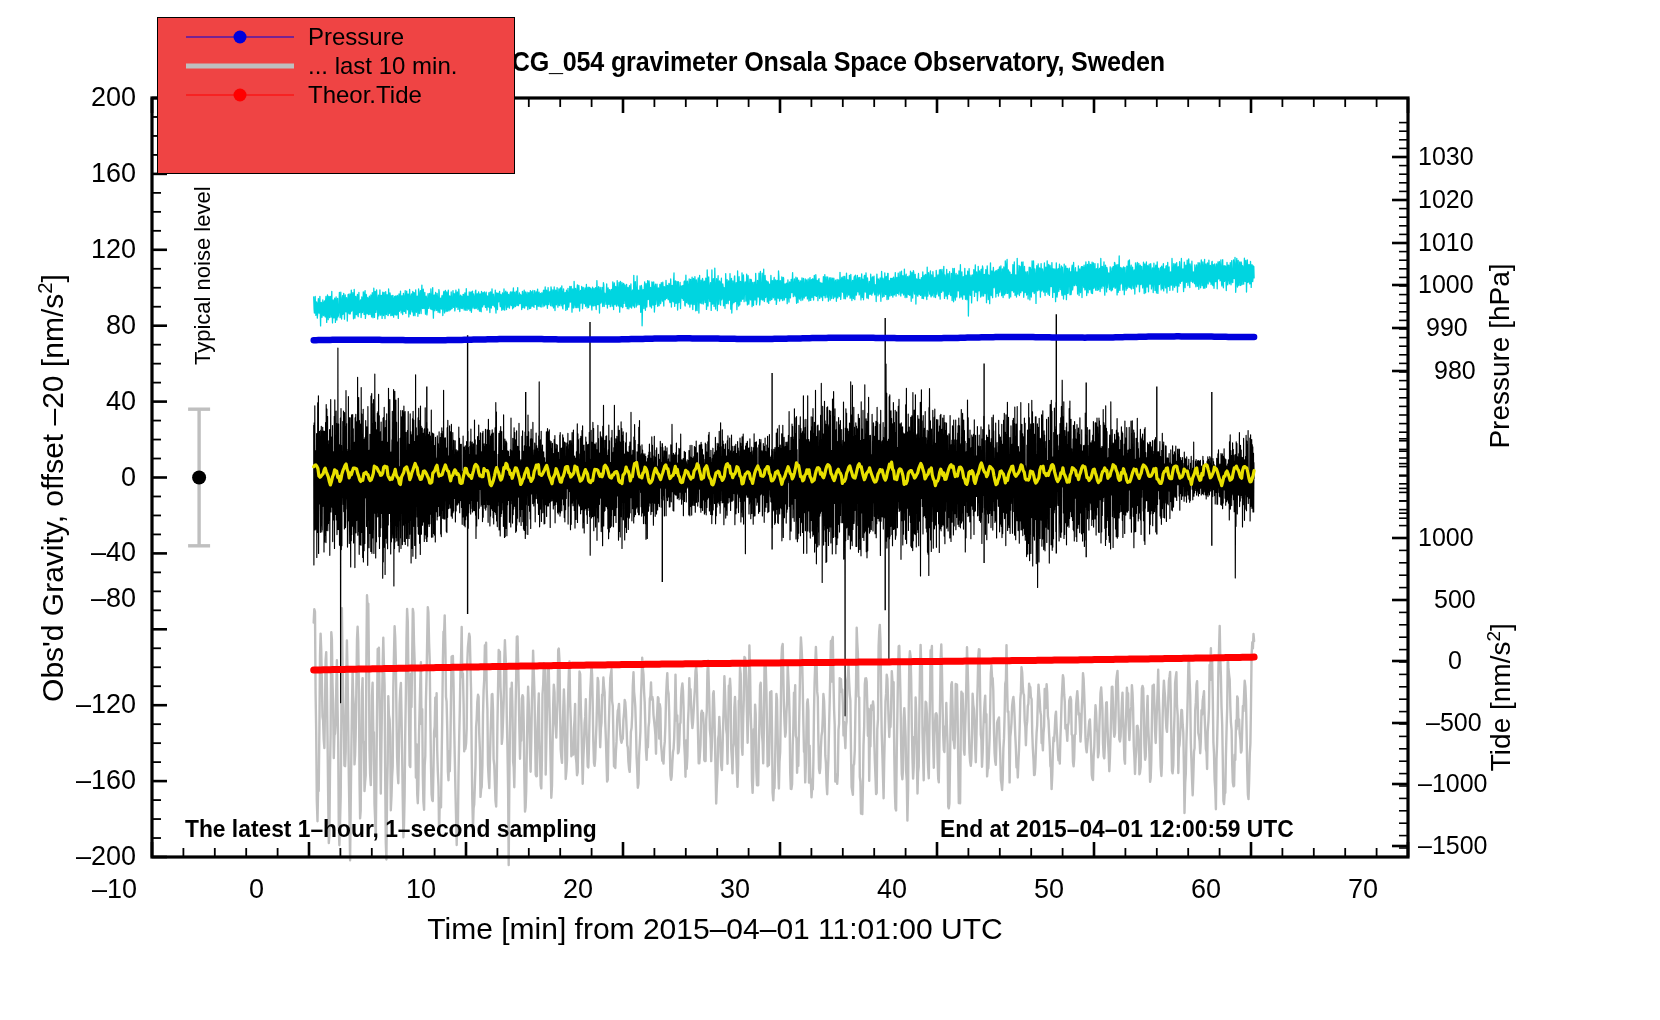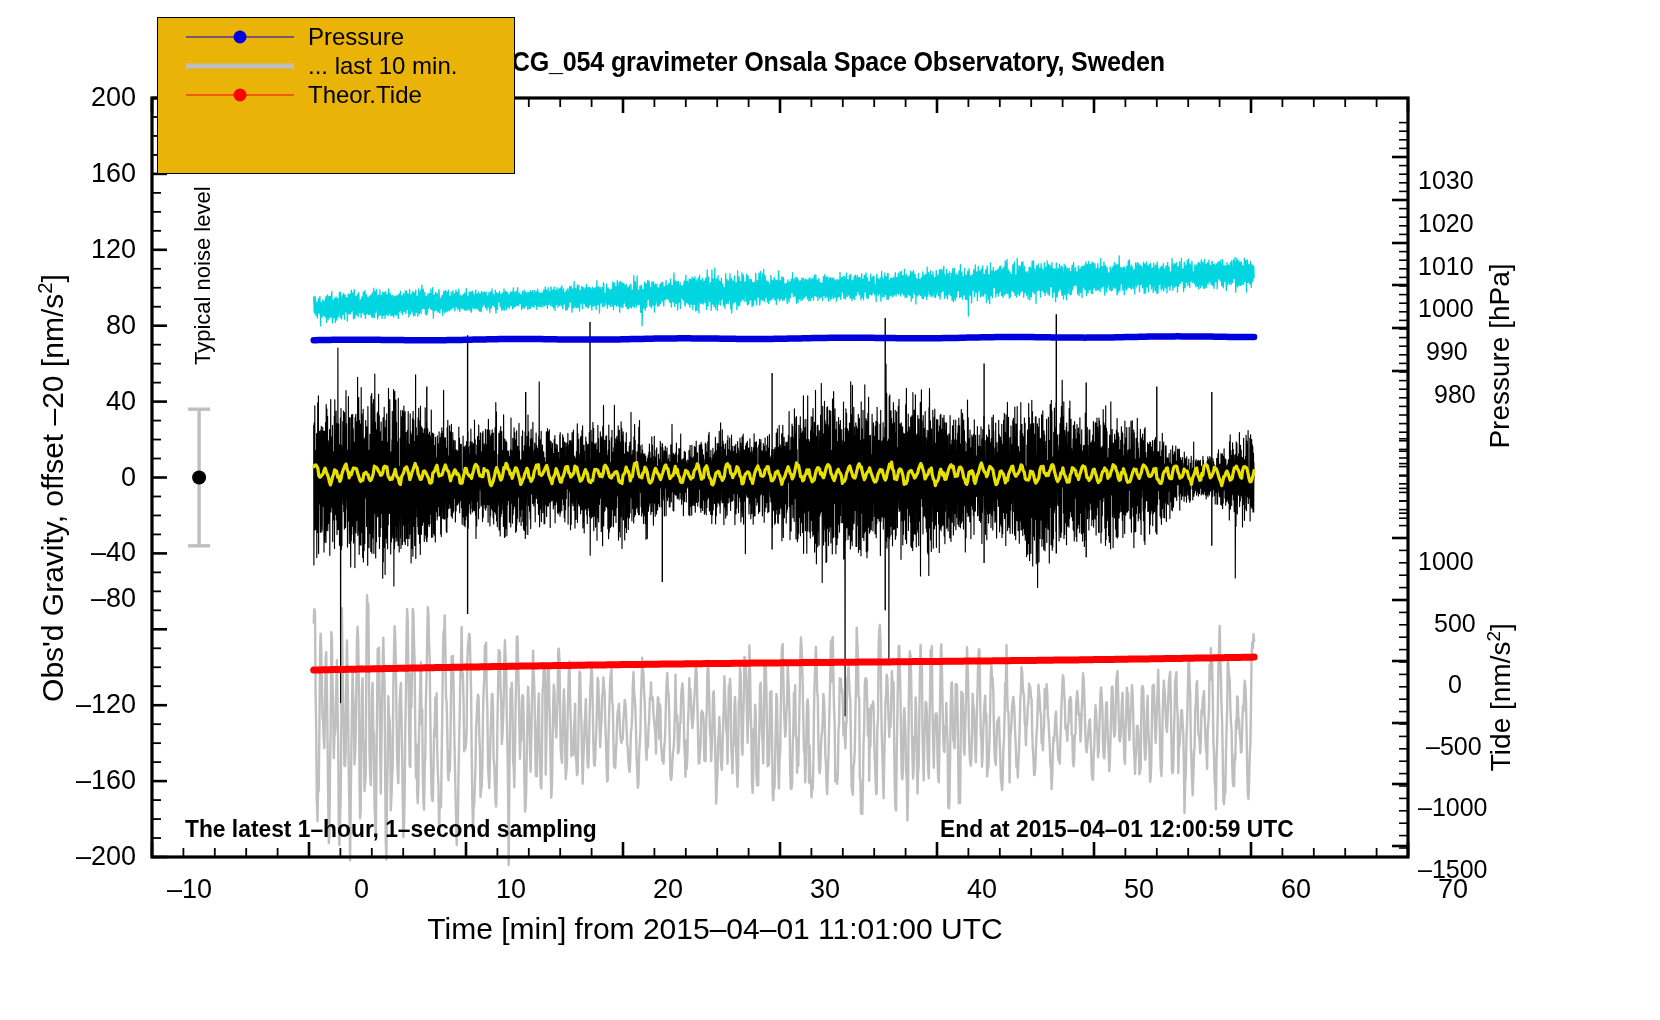--- a/index.html
+++ b/index.html
@@ -34,46 +34,46 @@
   .sup{font-size:0.68em;vertical-align:super;}
 
   
   .ytick{
     position:absolute;right:0;text-align:right;
     font-size:27px;line-height:1;white-space:nowrap;
   }
   #ytick-left-layer{position:absolute;left:0;top:0;width:136px;height:716px;}
   .rtick{
     position:absolute;left:0;text-align:left;
-    font-size:25px;line-height:1;white-space:nowrap;margin-top:24px;
+    font-size:25px;line-height:1;white-space:nowrap;
   }
   #ytick-p-layer,#ytick-t-layer{position:absolute;left:1418px;top:0;width:120px;height:1020px;}
   .xtick{
-    position:absolute;text-align:right;width:120px;
+    position:absolute;text-align:left;width:120px;
     font-size:27px;line-height:1;
   }
   #xtick-layer{position:absolute;left:0;top:876px;width:1660px;height:40px;}
 
   
   .foot{
     position:absolute;font-size:24px;font-weight:bold;white-space:nowrap;
     transform:scaleX(0.95);transform-origin:left top;
   }
   #footer-left{left:185px;top:815px;}
   #footer-right{left:940px;top:815px;}
   #noise-label{
     position:absolute;left:190px;top:365px;width:230px;
     font-size:22px;transform:rotate(-90deg);transform-origin:left top;
     white-space:nowrap;
   }
 
   
   #legend{
     position:absolute;left:157px;top:17px;width:358px;height:157px;
-    background:#eab308;border:1.5px solid #000;
+    background:#ef4444;border:1.5px solid #000;
     box-sizing:border-box;padding:4px 0 0 0;
   }
   .legend-row{display:flex;align-items:center;height:29px;padding-left:28px;}
   .legend-sample{width:108px;height:20px;position:relative;flex:0 0 108px;}
   .legend-line{position:absolute;left:0;top:50%;width:108px;transform:translateY(-50%);}
   .legend-dot{
     position:absolute;left:50%;top:50%;width:13px;height:13px;border-radius:50%;
     transform:translate(-50%,-50%);
   }
   .legend-label{font-size:24px;margin-left:14px;white-space:nowrap;line-height:1;}

